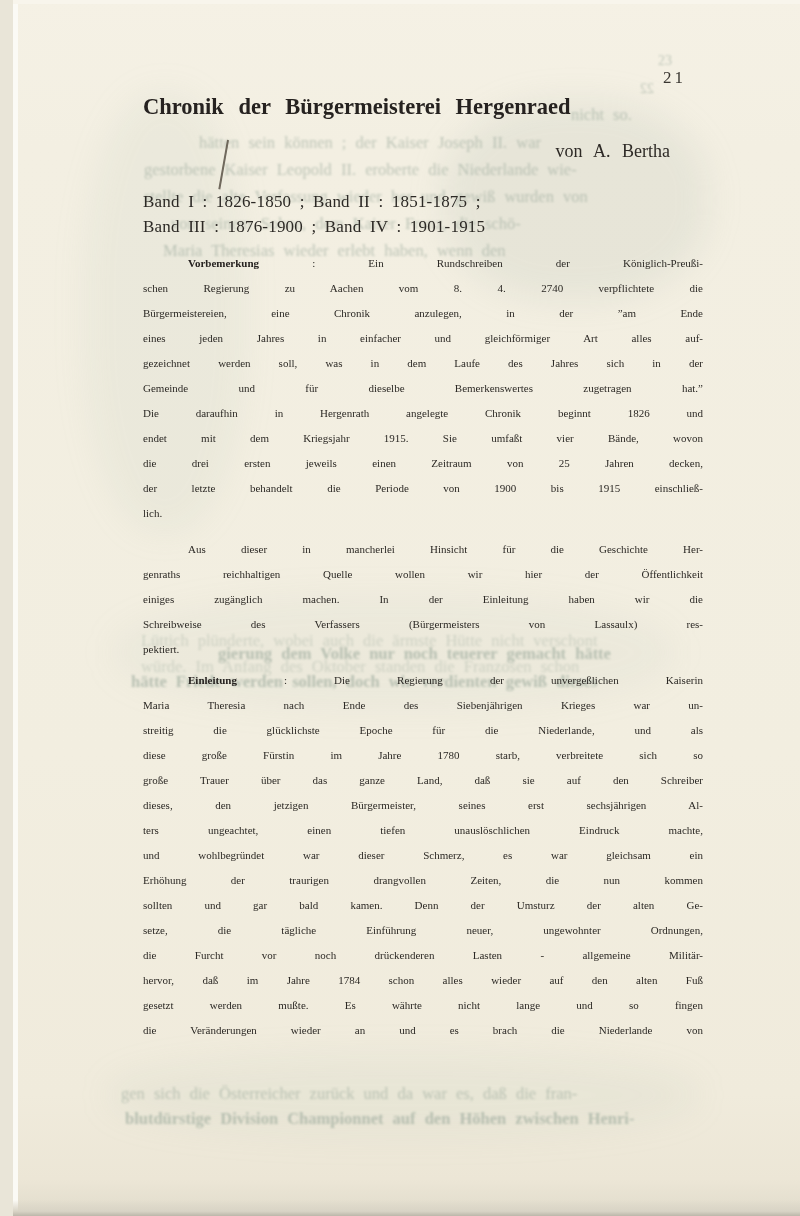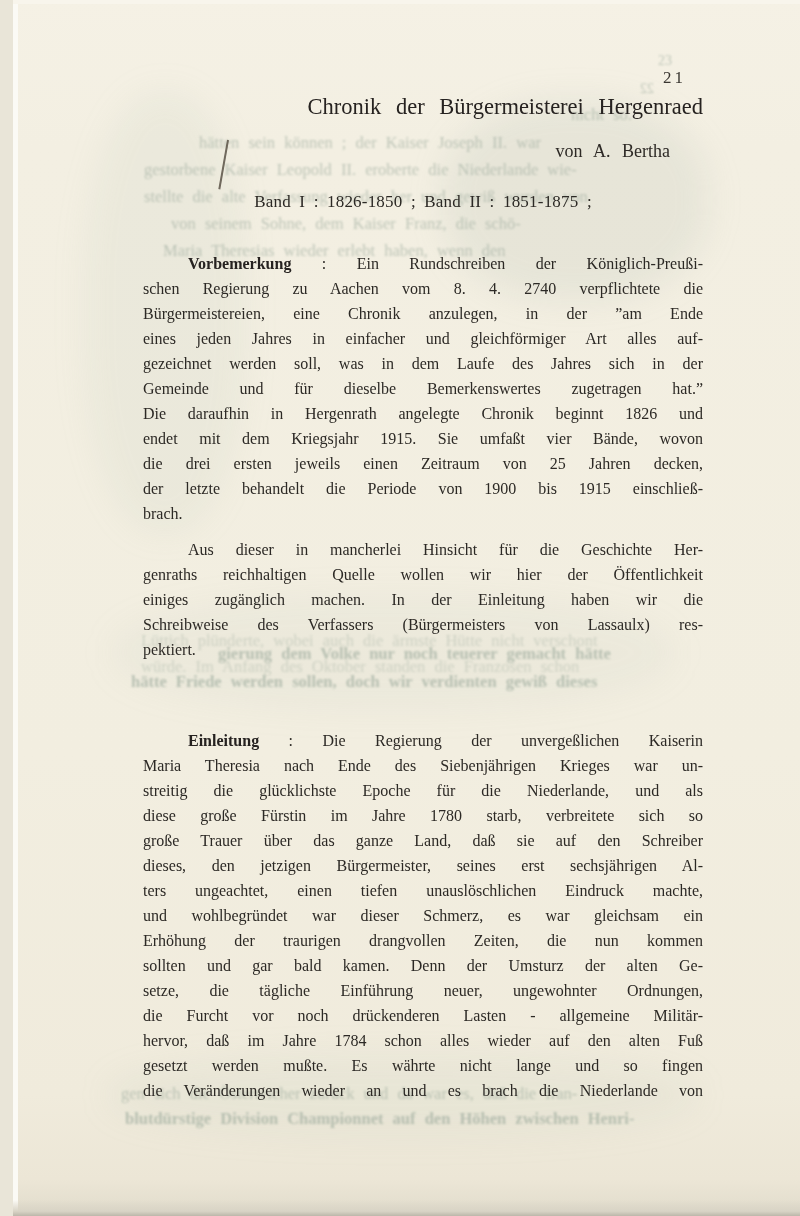--- a/index.html
+++ b/index.html
@@ -22,28 +22,28 @@
   .patch.p3 { left:100px; top:595px; width:560px; height:115px; background:rgba(168,182,170,0.08); }
   .patch.p4 { left:95px;  top:1055px; width:590px; height:80px; background:rgba(168,182,170,0.10); }
   
   .g { position:absolute; font-size:16.5px; line-height:25px; white-space:nowrap;
        color:#94a496; opacity:0.55; filter:blur(1.2px); word-spacing:5px; }
   .g.gb { font-weight:bold; opacity:0.6; }
   .g.gs { font-size:14px; word-spacing:2px; }
   
   .pagenum { position:absolute; left:650px; top:68px; font-size:17px; letter-spacing:3px; color:#3a3631; }
   .title { position:absolute; left:130px; top:92px; width:560px; margin:0;
-           text-align:right; font-size:22.5px; font-weight:normal; color:#262220;
+           text-align:left; font-size:22.5px; font-weight:bold; color:#262220;
            word-spacing:9px; line-height:30px; }
   .byline { position:absolute; top:141px; right:143px; font-size:18px; word-spacing:7px; color:#2e2a26; }
-  .volumes { position:absolute; left:130px; top:189px; width:560px; text-align:center;
+  .volumes { position:absolute; left:130px; top:189px; width:560px; text-align:left;
              font-size:17px; line-height:25px; word-spacing:4px; letter-spacing:0.2px; }
   .textblock { position:absolute; left:130px; top:0; width:560px; }
-  .para { position:absolute; left:0; width:560px; font-size:16px; line-height:25px; }
-  .para.pa { top:251px; } .para.pb { top:537px; } .para.pc { top:728px; }
+  .para { position:absolute; left:0; width:560px; font-size:11px; line-height:25px; }
+  .para.pa { top:251px; } .para.pb { top:537px; } .para.pc { top:668px; }
   .line { height:25px; overflow:hidden; }
   .line.j { text-align:justify; }
   .line.j::after { content:""; display:inline-block; width:100%; height:0; }
   .line.indent { text-indent:45px; }
   .lead { font-weight:bold; color:#262220; }
   
   .scratch { position:absolute; left:214px; top:140px; width:1.5px; height:50px;
              background:rgba(70,62,50,0.75); transform:rotate(10deg); transform-origin:top center; }
 </style>
 </head>
@@ -72,36 +72,37 @@
   <div class="g gb" style="left:112px; top:1106px;">blutdürstige Division Championnet auf den Höhen zwischen Henri-</div>
 
   <div class="pagenum">21</div>
 
   <h1 class="title">Chronik der Bürgermeisterei Hergenraed</h1>
 
   <div class="byline">von A. Bertha</div>
 
   <div class="volumes">
     <div class="vol-line">Band I : 1826-1850 ; Band II : 1851-1875 ;</div>
+    <div class="vol-line">Band III : 1876-1900 ; Band IV : 1901-1915</div>
   </div>
 
   <div class="textblock">
 
     <div class="para pa">
       <div class="line j indent"><b class="lead">Vorbemerkung</b><span> : Ein Rundschreiben der Königlich-Preußi-</span></div>
       <div class="line j">schen Regierung zu Aachen vom 8. 4. 2740 verpflichtete die</div>
       <div class="line j">Bürgermeistereien, eine Chronik anzulegen, in der ”am Ende</div>
       <div class="line j">eines jeden Jahres in einfacher und gleichförmiger Art alles auf-</div>
       <div class="line j">gezeichnet werden soll, was in dem Laufe des Jahres sich in der</div>
       <div class="line j">Gemeinde und für dieselbe Bemerkenswertes zugetragen hat.”</div>
       <div class="line j">Die daraufhin in Hergenrath angelegte Chronik beginnt 1826 und</div>
       <div class="line j">endet mit dem Kriegsjahr 1915. Sie umfaßt vier Bände, wovon</div>
       <div class="line j">die drei ersten jeweils einen Zeitraum von 25 Jahren decken,</div>
       <div class="line j">der letzte behandelt die Periode von 1900 bis 1915 einschließ-</div>
-      <div class="line">brach.</div>
+      <div class="line">lich.</div>
     </div>
 
     <div class="para pb">
       <div class="line j indent">Aus dieser in mancherlei Hinsicht für die Geschichte Her-</div>
       <div class="line j">genraths reichhaltigen Quelle wollen wir hier der Öffentlichkeit</div>
       <div class="line j">einiges zugänglich machen. In der Einleitung haben wir die</div>
       <div class="line j">Schreibweise des Verfassers (Bürgermeisters von Lassaulx) res-</div>
       <div class="line">pektiert.</div>
     </div>
 

